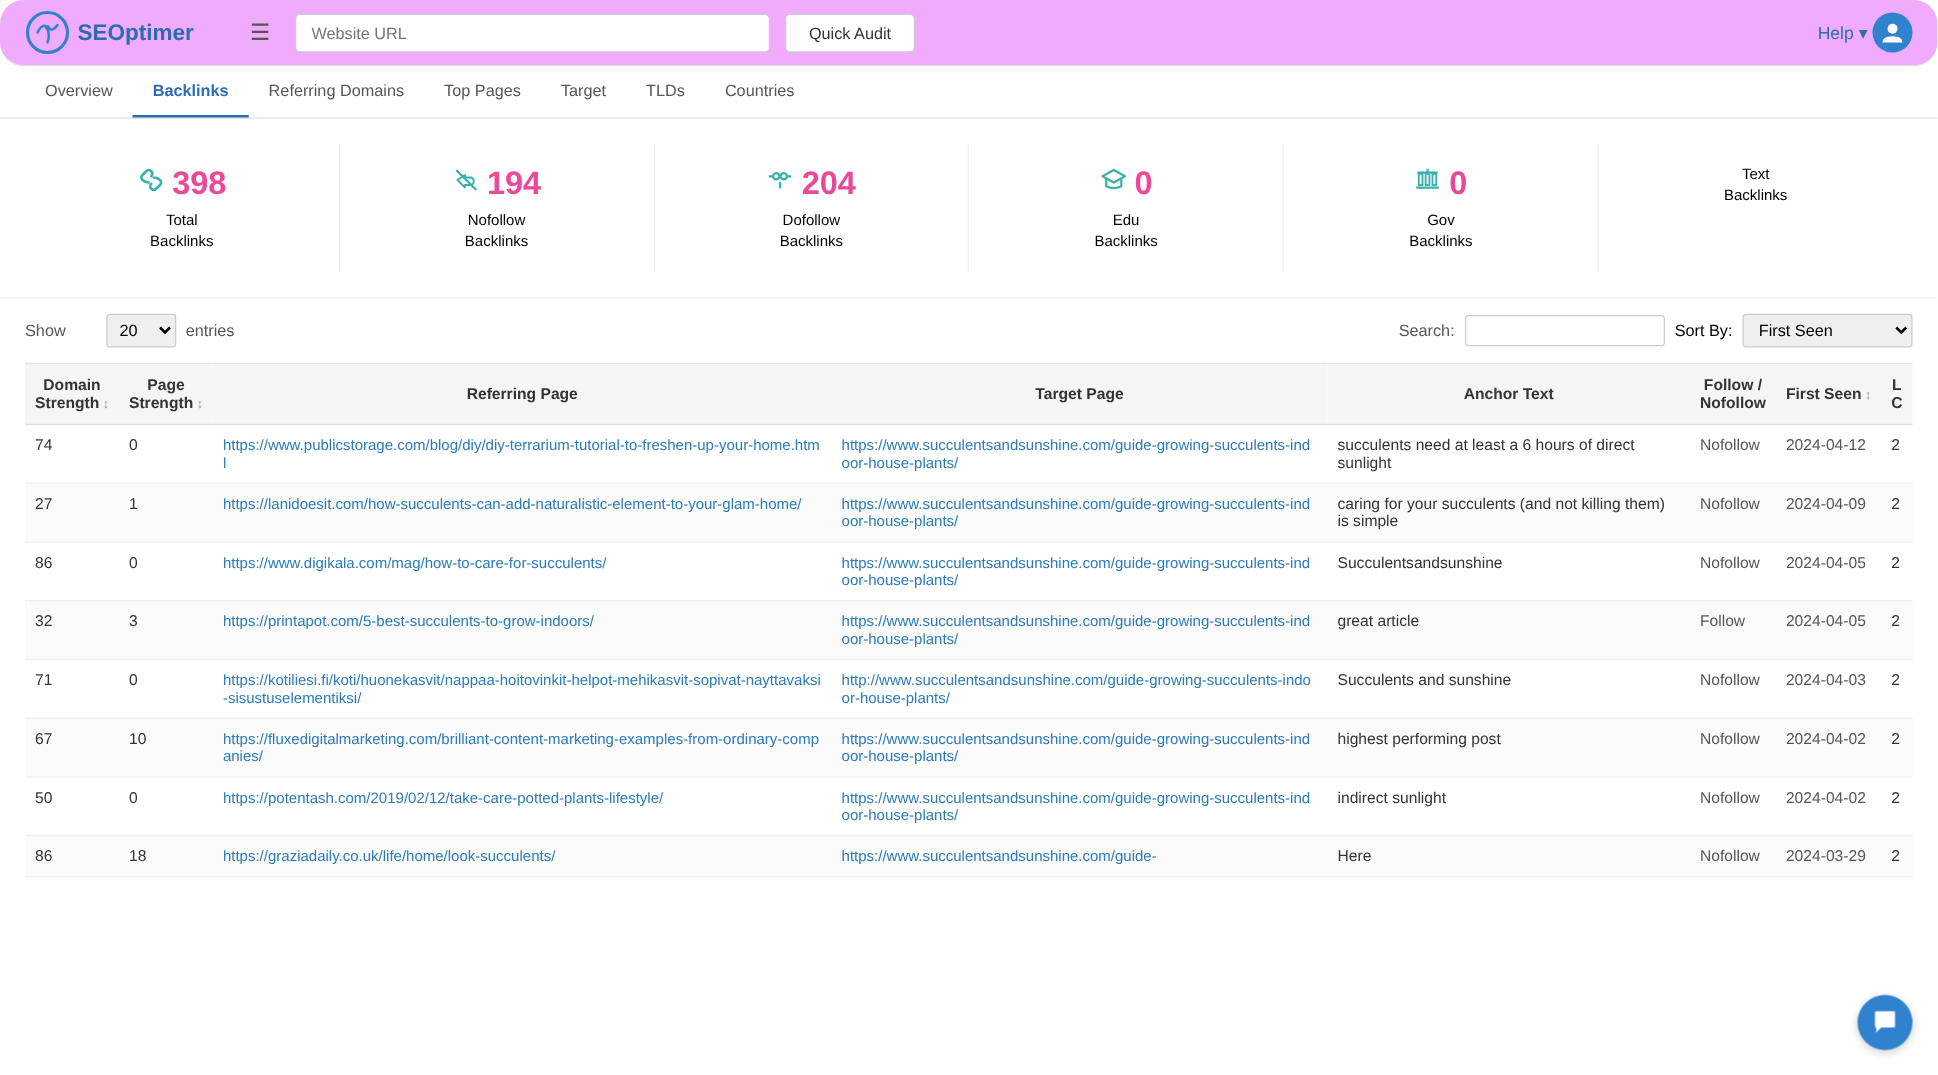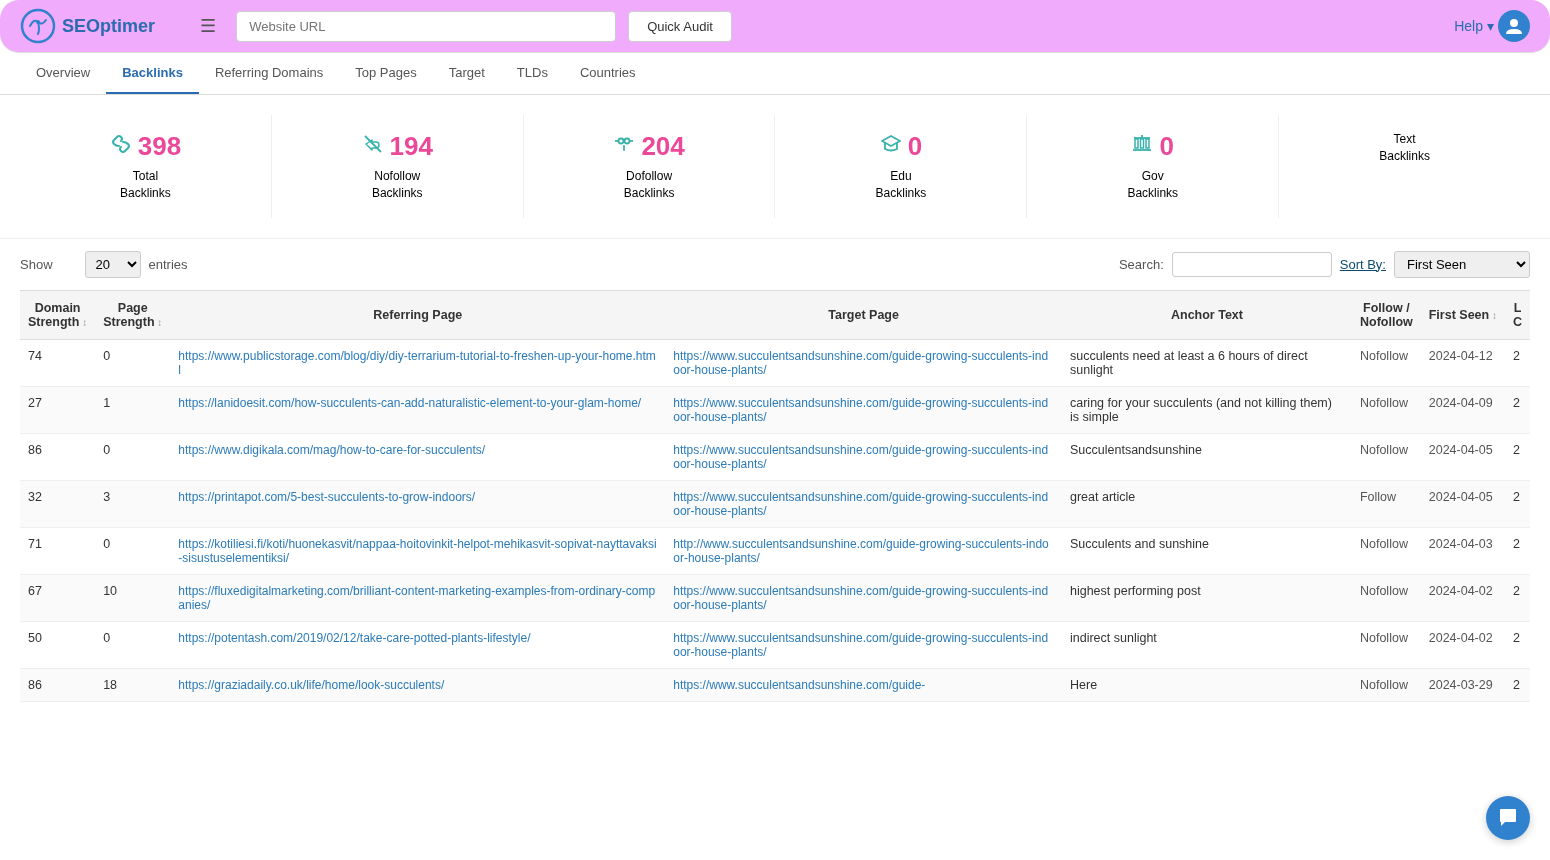--- a/index.html
+++ b/index.html
@@ -157,21 +157,21 @@
       gap: 8px;
     }
     .search-label { color: #555; }
     .search-input {
       padding: 4px 8px;
       border: 1px solid #ccc;
       border-radius: 3px;
       font-size: 13px;
       width: 160px;
     }
-    .sort-label { color: #0c4a6e; text-decoration: underline; }
+    .sort-label { color: #000000; }
     .sort-select {
       padding: 4px 8px;
       border: 1px solid #ccc;
       border-radius: 3px;
       font-size: 13px;
     }
 
     
     .table-wrapper {
       padding: 0 20px;

